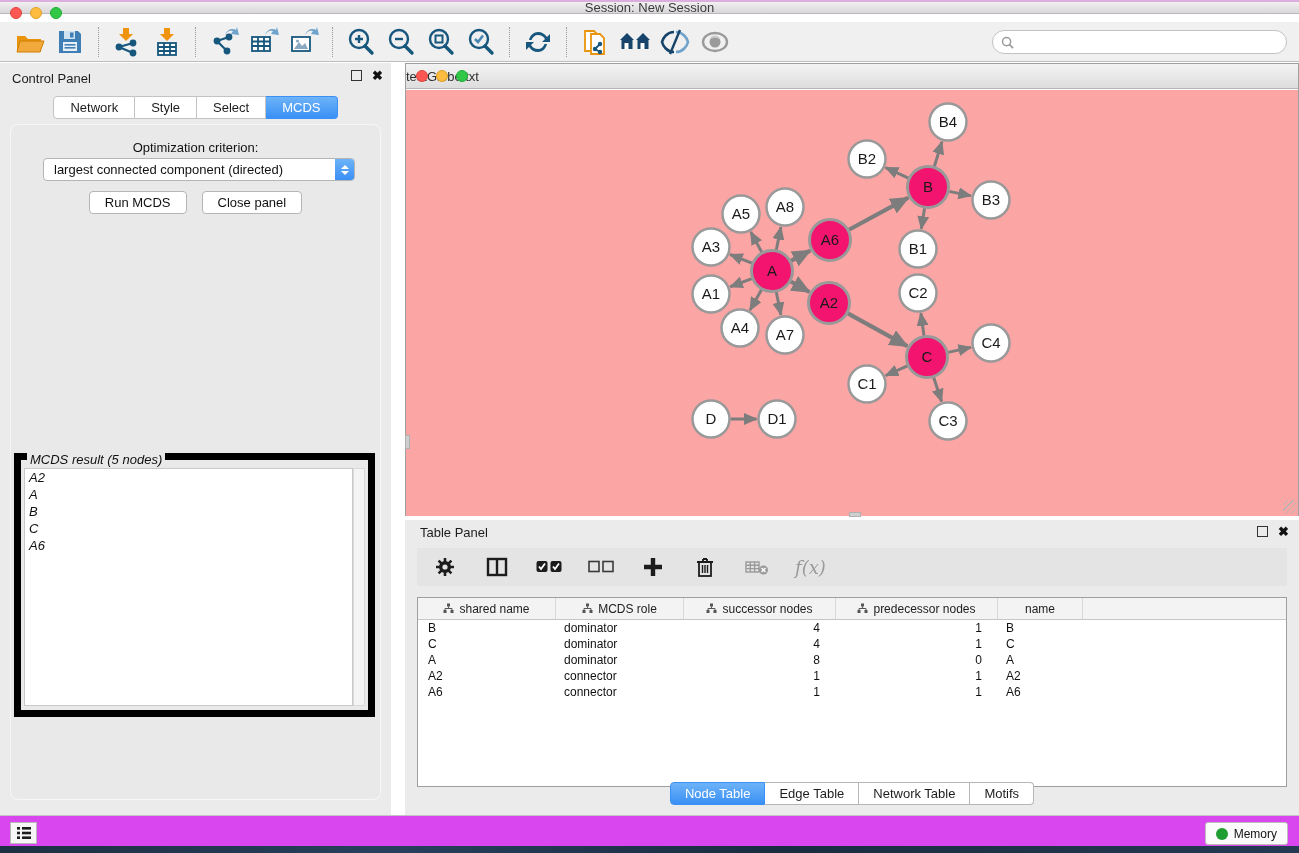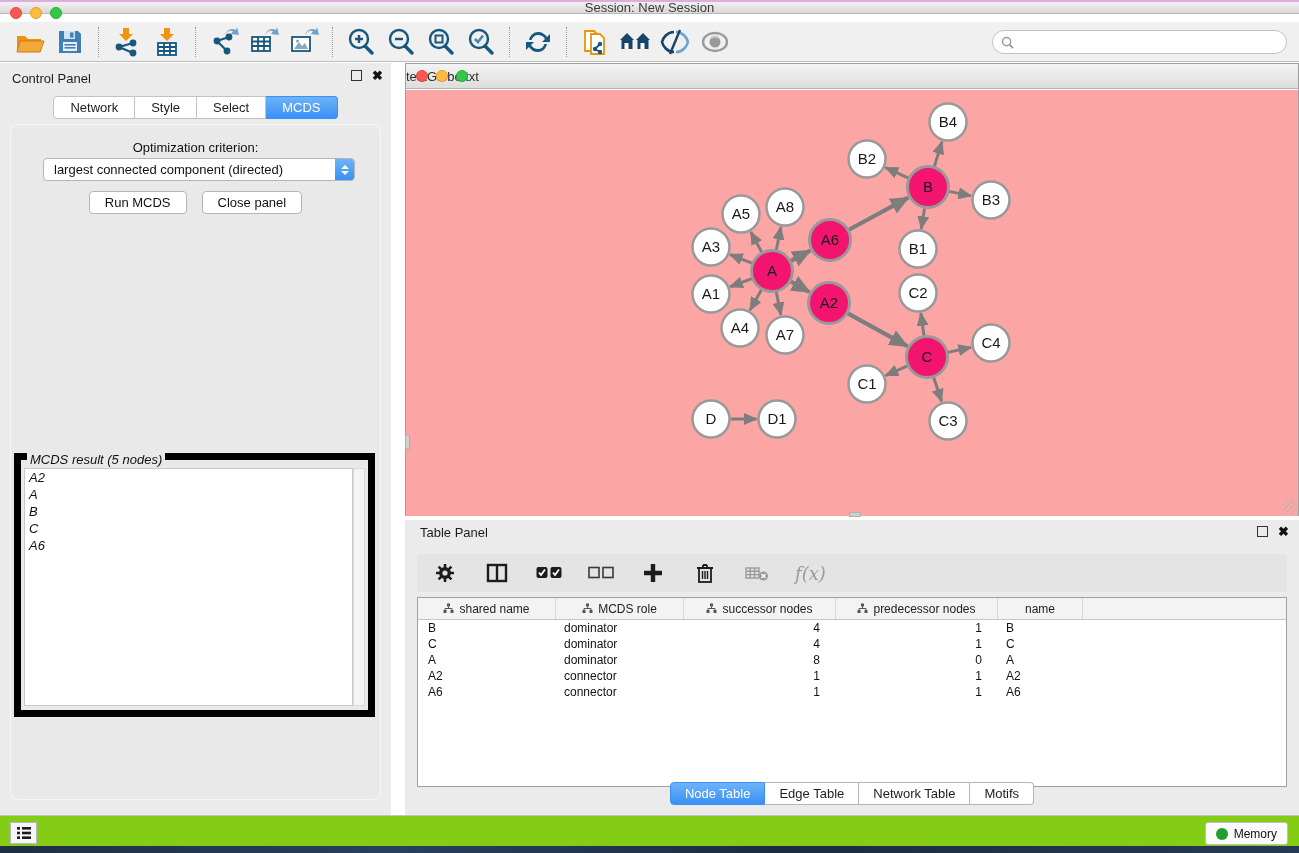--- a/index.html
+++ b/index.html
@@ -69,41 +69,41 @@
   .net-canvas { position:absolute; left:0; top:26px; width:892px; height:426px; background:#fca5a5; }
   .grip { position:absolute; right:1px; bottom:1px; width:14px; height:14px;
     background:repeating-linear-gradient(135deg, transparent 0 3px, #b5b5b5 3px 4px); }
   .mini-thumb-v { position:absolute; left:-1px; top:345px; width:5px; height:14px; background:#cfcfcf; border:1px solid #b0b0b0;}
   .mini-thumb-h { position:absolute; left:443px; bottom:-1px; width:12px; height:5px; background:#cfcfcf; border:1px solid #b0b0b0;}
 
   
   .table-panel { position:absolute; left:405px; top:520px; width:894px; height:295px; background:#ebebeb; }
   .tp-head { position:absolute; left:15px; top:5px; font-size:13px; color:#1d1d1d;}
   .tp-head-icons { position:absolute; right:10px; top:6px; display:flex; gap:10px; align-items:center;}
-  .tp-toolbar { position:absolute; left:12px; top:34px; width:870px; height:38px; background:#e4e4e4;
+  .tp-toolbar { position:absolute; left:12px; top:28px; width:870px; height:38px; background:#e4e4e4;
     display:flex; align-items:center; gap:20px; padding-left:12px; }
   .tp-btn { width:32px; height:30px; display:flex; align-items:center; justify-content:center;}
   .fx-label { font-family:"DejaVu Serif", serif; font-style:italic; font-size:18px; color:#9a9a9a; margin-left:2px;}
 
   .data-table { position:absolute; left:12px; top:77px; width:870px; height:190px; background:#fff; border:1px solid #9f9f9f; overflow:hidden;}
   .dt-header { display:flex; height:22px; background:#f3f3f3; border-bottom:1px solid #c6c6c6; }
   .dt-hcell { display:flex; align-items:center; justify-content:center; gap:5px; font-size:12px; color:#222;
     border-right:1px solid #d8d8d8; height:100%; }
   .dt-hcell:last-child { border-right:none; }
   .dt-row { display:flex; height:16px; align-items:center; }
   .dt-cell { font-size:12px; color:#111; white-space:nowrap; overflow:hidden; }
 
   .tp-tabs { position:absolute; left:0; bottom:10px; width:100%; display:flex; justify-content:center; }
   .tp-tab { font-size:13px; padding:3px 14px; background:#fff; border:1px solid #b6b6b6; border-left:none; color:#1d1d1d;}
   .tp-tab:first-child { border-left:1px solid #b6b6b6; border-radius:4px 0 0 4px;}
   .tp-tab:last-child { border-radius:0 4px 4px 0;}
   .tp-tab.active { background:linear-gradient(#6db3f8,#3a90f5); color:#fff; border-color:#3a90f5;}
 
   
-  .statusbar { position:absolute; left:0; top:815px; width:1299px; height:31px; background:#84cc16; border-top:1px solid #c3c3c3;}
+  .statusbar { position:absolute; left:0; top:815px; width:1299px; height:31px; background:#d946ef; border-top:1px solid #c3c3c3;}
   .list-btn { position:absolute; left:10px; top:6px; width:27px; height:22px; background:#f6f6f6; border:1px solid #b9b9b9; display:flex; align-items:center; justify-content:center;}
   .memory-btn { position:absolute; right:11px; top:6px; height:23px; background:#fbfbfb; border:1px solid #bdbdbd; border-radius:3px;
     display:flex; align-items:center; gap:6px; padding:0 10px; font-size:12px; color:#111;}
   .mem-dot { width:12px; height:12px; border-radius:50%; background:#1f9d31; }
   .bottom-strip { position:absolute; left:0; top:846px; width:1299px; height:7px;
     background:linear-gradient(90deg,#1d2f42,#27405c 30%,#1a2c40 60%,#243a52); }
 
   svg text { font-family:"Liberation Sans", sans-serif; }
 </style>
 </head>

